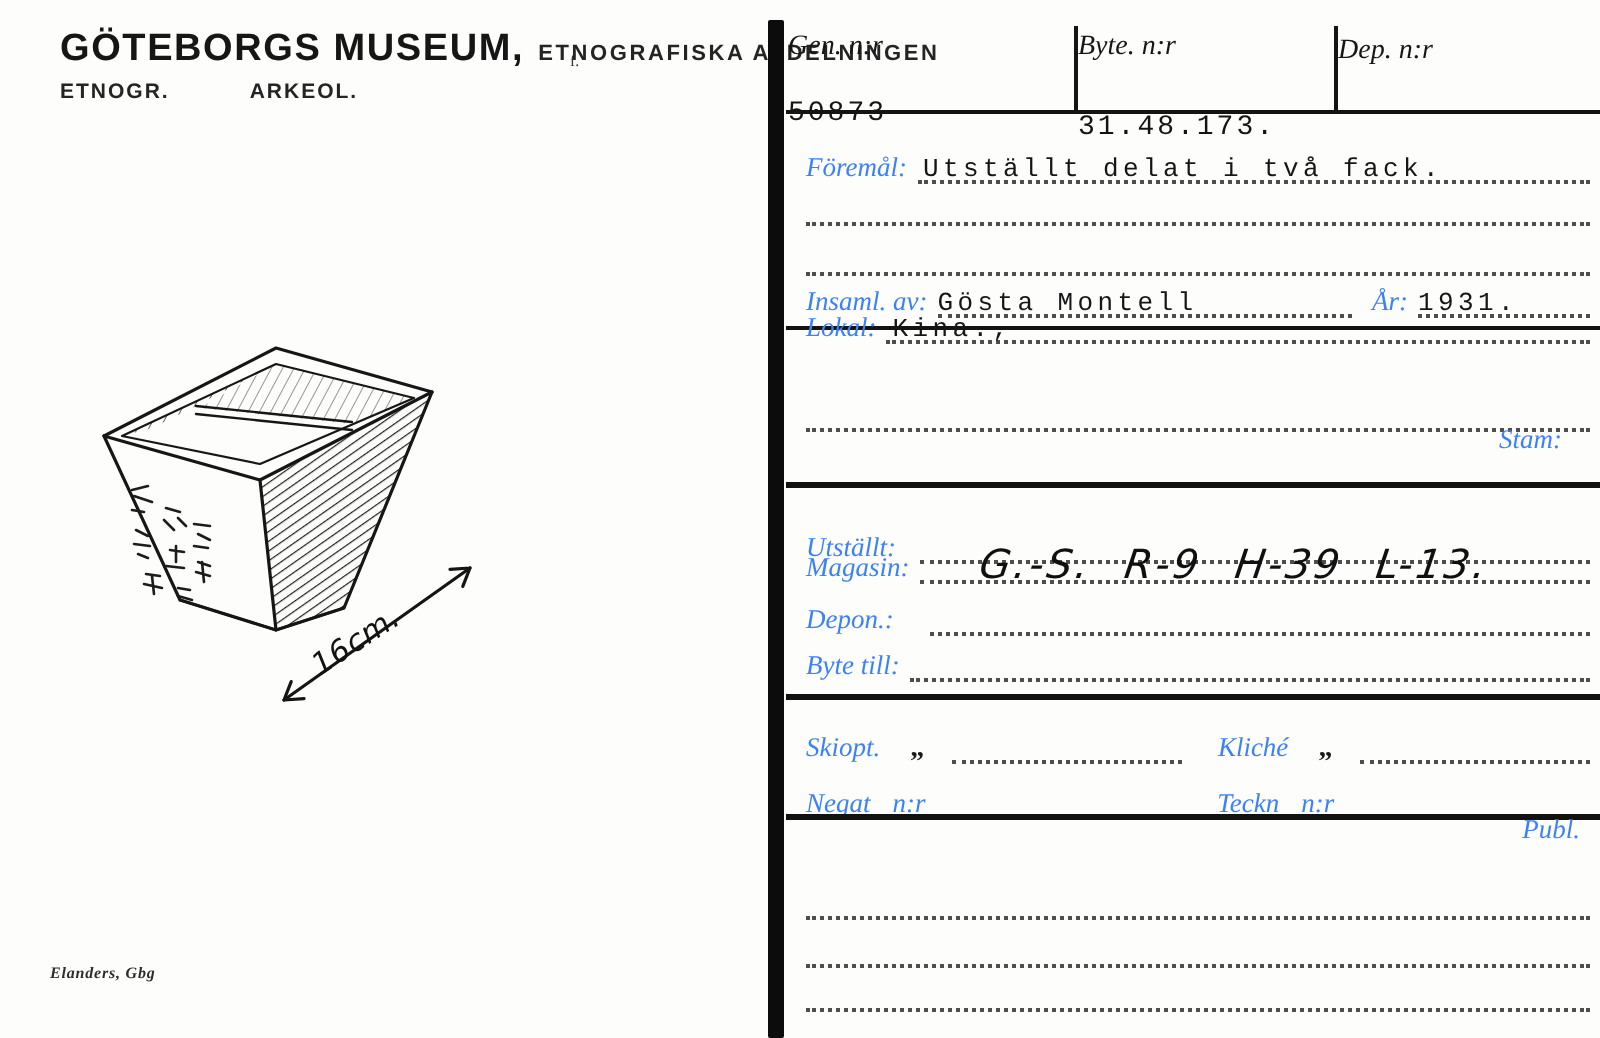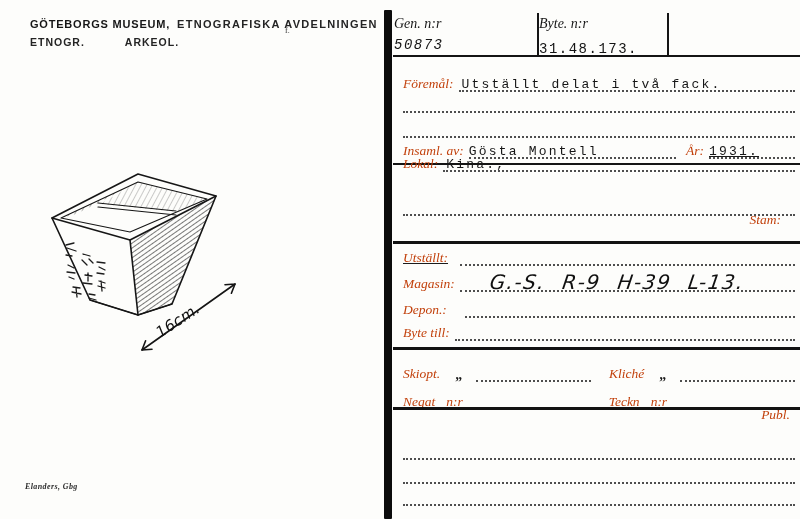--- a/index.html
+++ b/index.html
@@ -1,21 +1,21 @@
 <!DOCTYPE html>
 <html><head>
 <meta charset="utf-8">
 <style>
   html,body{margin:0;padding:0;background:#e8e8e6;}
   .page{position:relative;width:800px;height:519px;background:#fdfdfb;overflow:hidden;
         font-family:"Liberation Serif",serif;color:#1b1b1b;}
   
   .letterhead{position:absolute;left:30px;top:14px;width:350px;}
   .lh-line1{white-space:nowrap;}
-  .lh-museum{font-family:"Liberation Sans",sans-serif;font-weight:bold;font-size:11px;
+  .lh-museum{font-family:"Liberation Sans",sans-serif;font-weight:bold;font-size:19px;
              letter-spacing:0.8px;color:#161616;}
   .lh-dept{font-family:"Liberation Sans",sans-serif;font-weight:bold;font-size:11px;
            letter-spacing:1.3px;color:#242424;margin-left:7px;}
   .lh-line2{margin-top:4px;font-family:"Liberation Sans",sans-serif;font-weight:bold;
             font-size:10.5px;letter-spacing:1px;color:#242424;}
   .lh-arkeol{margin-left:40px;}
   .lh-tinymark{position:absolute;left:285px;top:26px;font-size:8px;color:#333;}
   .printer-mark{position:absolute;left:25px;top:482px;font-style:italic;font-size:8px;
                 letter-spacing:0.4px;color:#2d2d2d;font-weight:bold;}
   
@@ -26,21 +26,21 @@
   .hdr-divider{position:absolute;width:2px;background:#151515;}
   .hdr-col{position:absolute;text-align:left;}
   .hdr-lbl{font-style:italic;font-size:14px;color:#161616;}
   .hdr-val{font-family:"Liberation Mono",monospace;font-size:14px;letter-spacing:1.5px;
            color:#141414;}
   .secline{position:absolute;left:1px;right:0;height:0;}
   .sl2{border-top:2.5px solid #141414;}
   .sl3{border-top:3px solid #121212;}
   .dotline{position:absolute;left:11px;right:5px;height:0;border-top:2px dotted #4e4e4e;}
   .row{position:absolute;left:11px;right:5px;height:24px;display:flex;align-items:flex-end;}
-  .lbl{font-style:italic;font-size:13.5px;color:#c2410c;white-space:nowrap;padding-right:5px;
+  .lbl{font-style:italic;font-size:13.5px;color:#3b82f6;white-space:nowrap;padding-right:5px;
        line-height:1;padding-bottom:2px;text-align:right;}
   .fill{flex:1;height:100%;border-bottom:2px dotted #4e4e4e;display:flex;align-items:flex-end;
         overflow:visible;}
   .typed{font-family:"Liberation Mono",monospace;font-size:13px;letter-spacing:2.2px;
          color:#161616;white-space:nowrap;margin-bottom:-2px;padding-left:3px;}
   .hand{font-family:"DejaVu Sans",sans-serif;font-style:italic;font-size:20px;font-weight:500;
         letter-spacing:1.5px;word-spacing:9px;color:#101010;white-space:nowrap;
         transform:skewX(-8deg);margin-bottom:-4px;padding-left:30px;}
   .ditto{font-size:14px;font-weight:bold;color:#1a1a1a;padding:0 14px 0 10px;line-height:1;}
   .gapfill{margin-right:10px;}
@@ -106,63 +106,67 @@
   <div class="leftbar"></div>
 
   <div class="card">
 
     <div class="hdr-divider" style="left:145px;top:13px;height:44px;"></div>
     <div class="hdr-divider" style="left:275px;top:13px;height:44px;"></div>
     <div class="secline sl2" style="top:55px;"></div>
 
     <div class="hdr-col" style="left:2px;top:16px;width:143px;">
       <div class="hdr-lbl">Gen. n:r</div>
-      <div class="hdr-val" style="margin-top:5px;font-style:italic;">50873</div>
+      <div class="hdr-val" style="margin-top:17px;">50873</div>
     </div>
     <div class="hdr-col" style="left:147px;top:16px;width:126px;">
       <div class="hdr-lbl">Byte. n:r</div>
-      <div class="hdr-val" style="margin-top:9px;">31.48.173.</div>
+      <div class="hdr-val" style="margin-top:24px;">31.48.173.</div>
+    </div>
+    <div class="hdr-col" style="left:277px;top:18px;right:0;">
+      <div class="hdr-lbl">Dep. n:r</div>
+      <div class="hdr-val"></div>
     </div>
 
     <div class="row" style="top:68px;">
       <span class="lbl">Föremål:</span>
       <span class="fill">
         <span class="typed">Utställt delat i två fack.</span>
       </span>
     </div>
     <div class="dotline" style="top:111px;"></div>
     <div class="dotline" style="top:136px;"></div>
 
     <div class="row" style="top:135px;">
       <span class="lbl">Insaml. av:</span>
       <span class="fill">
         <span class="typed" style="padding-left:0;">Gösta Montell</span>
       </span>
       <span class="lbl" style="padding-left:10px;">År:</span>
-      <span class="fill" style="flex:0 0 86px;text-decoration:underline;">
+      <span class="fill" style="flex:0 0 86px;">
         <span class="typed" style="padding-left:0;">1931.</span>
       </span>
     </div>
     <div class="secline sl2" style="top:163px;"></div>
 
     <div class="row" style="top:148px;">
       <span class="lbl">Lokal:</span>
       <span class="fill">
         <span class="typed">Kina.,</span>
       </span>
     </div>
     <div class="dotline" style="top:214px;"></div>
 
     <div class="row" style="top:213px;flex-direction:column;">
       <span class="lbl" style="padding-right:14px;">Stam:</span>
       <span class="fill"></span>
     </div>
     <div class="secline sl3" style="top:241px;"></div>
 
-    <div class="row" style="top:242px;text-decoration:underline;">
+    <div class="row" style="top:258px;">
       <span class="lbl" style="padding-right:12px;">Utställt:</span>
       <span class="fill"></span>
     </div>
 
     <div class="row" style="top:268px;">
       <span class="lbl">Magasin:</span>
       <span class="fill">
         <span class="hand">G.-S. R-9 H-39 L-13.</span>
       </span>
     </div>

